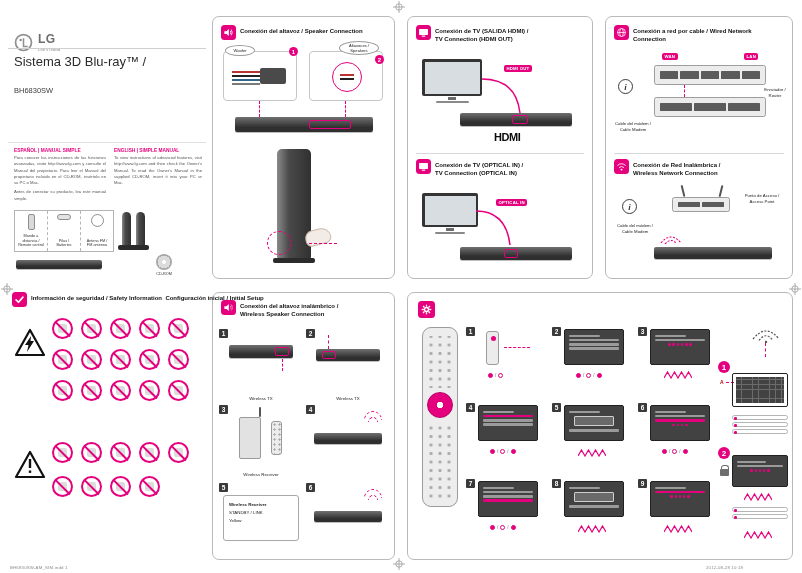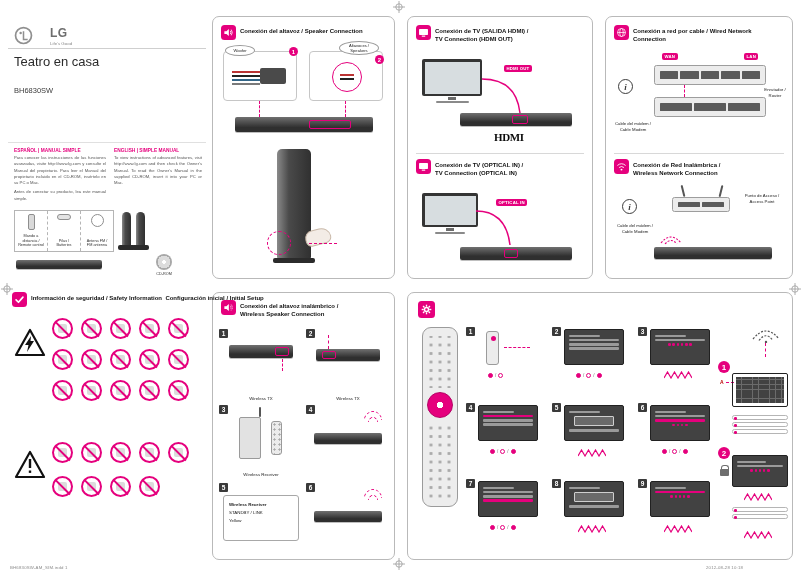--- a/index.html
+++ b/index.html
@@ -22,21 +22,21 @@
 .dbox{position:absolute;border:1px solid #c6c6c6;border-radius:4px;background:#fff}
 .oval{position:absolute;border:1px solid #9a9a9a;border-radius:50%;background:#fff;font-size:4.1px;display:flex;align-items:center;justify-content:center;text-align:center;z-index:3;padding:1px 2px}
 .pnum{position:absolute;width:9px;height:9px;border-radius:50%;background:var(--pink);color:#fff;font-size:6px;font-weight:bold;display:flex;align-items:center;justify-content:center;z-index:3}
 .pnum.big{width:12px;height:12px;font-size:8px}
 .info{position:absolute;width:15px;height:15px;border:1.4px solid #3c3c3c;border-radius:50%;display:flex;align-items:center;justify-content:center;font-family:"Liberation Serif",serif;font-style:italic;font-weight:bold;font-size:9px;color:#3c3c3c;background:#fff}
 .tvset{position:absolute}
 .tvset .frame{background:#343434;border-radius:2px;height:78%;padding:2.5px}
 .tvset .scr{background:#d7dde0;height:100%}
 .tvset .stand{width:14%;height:3px;background:#6b6b6b;margin:1px auto 0}
 .tvset .base{width:55%;height:2px;background:#8a8a8a;margin:1px auto 0;border-radius:1px}
-.hdmi-logo{position:absolute;font-weight:bold;font-size:11px;letter-spacing:-.4px;color:#0b0b0b;font-family:Liberation Serif, serif}
+.hdmi-logo{position:absolute;font-weight:bold;font-size:11px;letter-spacing:-.4px;color:#0b0b0b;font-family:Liberation Sans, sans-serif}
 .netdev{position:absolute;background:#ececec;border:1px solid #9d9d9d;border-radius:2.5px}
 .netdev .ports{position:absolute;left:5px;right:5px;top:28%;height:44%;display:flex;gap:2px}
 .netdev .ports i{flex:1;background:#5b5b5b;border-radius:.5px}
 .ant{position:absolute;width:1.6px;background:#555;border-radius:1px}
 .norow{position:absolute;display:flex;gap:8px}
 .noicon{width:21px;height:21px;border:2px solid var(--pink);border-radius:50%;position:relative;background:#fff;flex:none}
 .noicon::before{content:"";position:absolute;inset:4px;background:#dcdcdc;border-radius:2px}
 .noicon::after{content:"";position:absolute;left:-2px;top:7.5px;width:21px;height:2.2px;background:var(--pink);transform:rotate(45deg)}
 .tri{position:absolute}
 .badge{position:absolute;width:9px;height:9px;background:#3a3a3a;color:#fff;font-size:6.5px;font-weight:bold;display:flex;align-items:center;justify-content:center;border-radius:1px;z-index:2}
@@ -98,34 +98,34 @@
   <svg class="reg" style="left:789px;top:283px" width="12" height="12" viewBox="0 0 12 12">
       <circle cx="6" cy="6" r="3.2" fill="none" stroke="#9a9a9a" stroke-width=".8"></circle>
       <path d="M6 0v12M0 6h12" stroke="#9a9a9a" stroke-width=".8"></path>
     </svg>
   <svg class="reg" style="left:393px;top:558px" width="12" height="12" viewBox="0 0 12 12">
       <circle cx="6" cy="6" r="3.2" fill="none" stroke="#9a9a9a" stroke-width=".8"></circle>
       <path d="M6 0v12M0 6h12" stroke="#9a9a9a" stroke-width=".8"></path>
     </svg>
 
   <div class="abs" style="left:8px;top:10px;width:198px;height:274px">
-    <div class="abs" style="left:6px;top:16px;display:flex;gap:17px;align-items:flex-start">
+    <div class="abs" style="left:6px;top:22px;display:flex;gap:5px;align-items:center">
       <svg width="19" height="19" viewBox="0 0 20 20">
         <circle cx="10" cy="10" r="8.4" fill="none" stroke="#8f8f8f" stroke-width="1.8"></circle>
         <circle cx="7" cy="7.4" r="1.3" fill="#8f8f8f"></circle>
         <path d="M10 5.5 V14.2 H14.4" stroke="#8f8f8f" stroke-width="1.6" fill="none"></path>
       </svg>
       <div>
         <div style="font-size:12px;font-weight:bold;color:#6d6d6d;letter-spacing:.5px">LG</div>
         <div style="font-size:4.4px;color:#8a8a8a;margin-top:1px">Life's Good</div>
       </div>
     </div>
     <div class="abs" style="left:0;top:38px;width:100%;border-top:1px solid #cfcfcf"></div>
     <div class="abs" style="left:6px;top:44px;font-size:13px;line-height:1.3;color:#2b2b2b">
-      <div>Teatro en casa</div>
+      <div>Sistema 3D Blu-ray™ /</div>
     </div>
     <div class="abs" style="left:6px;top:76px;font-size:7.5px;color:#3c3c3c">BH6830SW</div>
     <div class="abs" style="left:0;top:132px;width:100%;border-top:1px solid #e0e0e0"></div>
     <div class="abs" style="left:6px;top:138px;width:188px;display:flex;gap:8px">
       <div style="width:92px">
         <div class="colhead">ESPAÑOL | MANUAL SIMPLE</div>
         <div class="colbody">Para conocer las instrucciones de las funciones avanzadas, visite http://www.lg.com y consulte el Manual del propietario. Para leer el Manual del propietario incluido en el CD-ROM, insértelo en su PC o Mac.</div>
         <div class="colbody" style="margin-top:3px">Antes de conectar su producto, lea este manual simple.</div>
       </div>
       <div style="width:88px">

